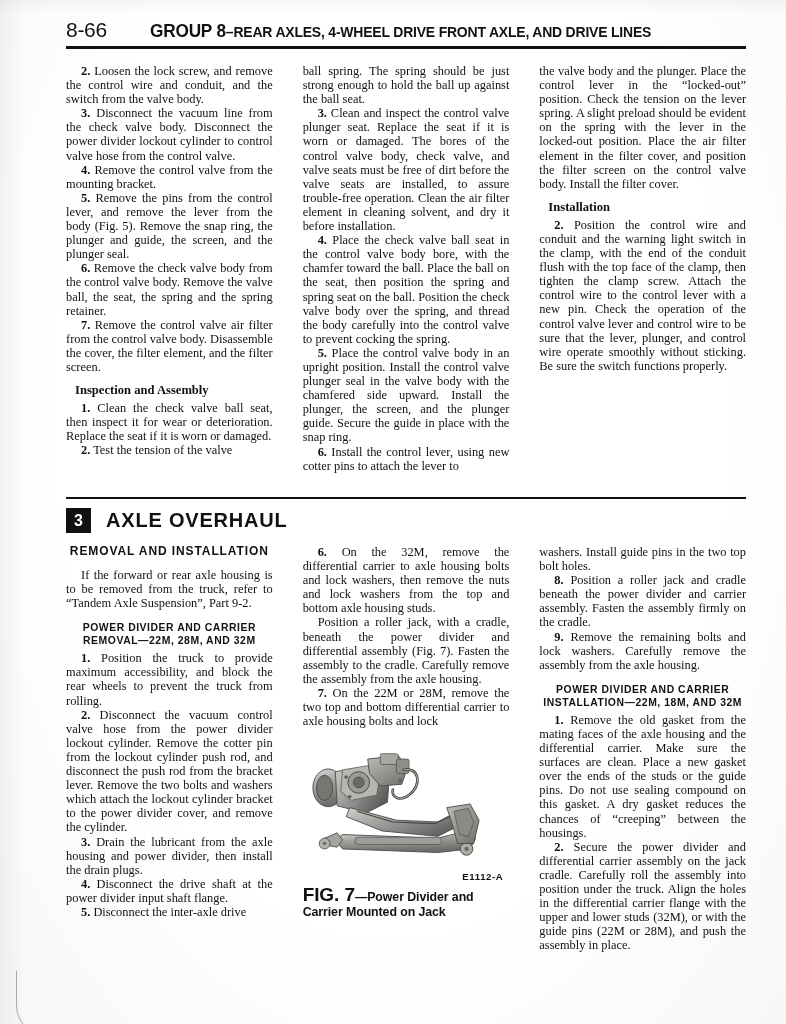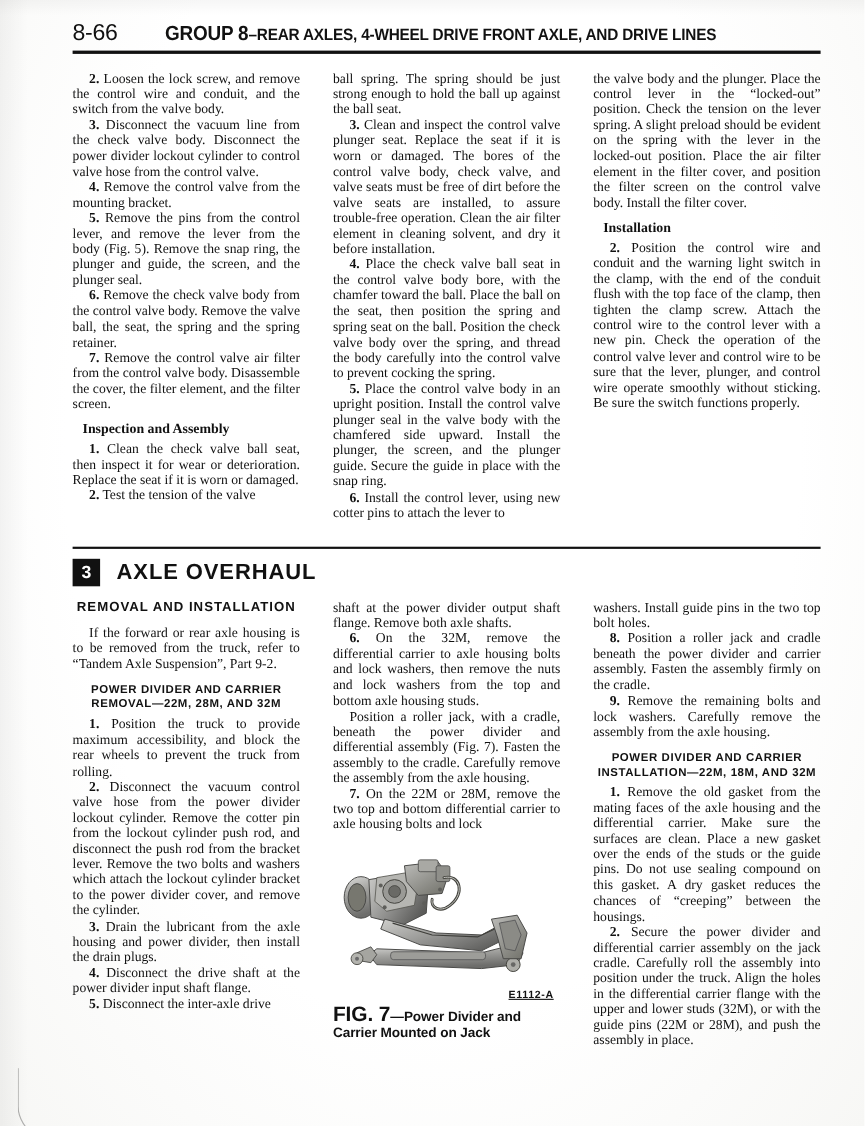--- a/index.html
+++ b/index.html
@@ -202,21 +202,20 @@
     display: block;
   }
   .fig-code {
     font-family: "Liberation Sans", "DejaVu Sans", sans-serif;
     font-size: 9.6px;
     font-weight: bold;
     letter-spacing: 0.6px;
     text-align: right;
     color: #111;
     margin: 1px 6px 5px 0;
-    text-decoration: underline;
   }
   .fig-caption {
     font-family: "Liberation Sans", "DejaVu Sans", sans-serif;
     font-size: 12.4px;
     font-weight: bold;
     line-height: 15px;
     color: #111;
     letter-spacing: -0.1px;
   }
   .fig-caption .figno { font-size: 19px; }
@@ -284,21 +283,20 @@
         <span>REMOVAL—22M, 28M, AND 32M</span>
       </h5>
       <p class="ind"><span class="num">1.</span> Position the truck to provide maximum accessibility, and block the rear wheels to prevent the truck from rolling.</p>
       <p class="ind"><span class="num">2.</span> Disconnect the vacuum control valve hose from the power divider lockout cylinder. Remove the cotter pin from the lockout cylinder push rod, and disconnect the push rod from the bracket lever. Remove the two bolts and washers which attach the lockout cylinder bracket to the power divider cover, and remove the cylinder.</p>
       <p class="ind"><span class="num">3.</span> Drain the lubricant from the axle housing and power divider, then install the drain plugs.</p>
       <p class="ind"><span class="num">4.</span> Disconnect the drive shaft at the power divider input shaft flange.</p>
       <p class="ind"><span class="num">5.</span> Disconnect the inter-axle drive</p>
     </div>
 
     <div class="col">
-      <p class="noind">shaft at the power divider output shaft flange. Remove both axle shafts.</p>
       <p class="ind"><span class="num">6.</span> On the 32M, remove the differential carrier to axle housing bolts and lock washers, then remove the nuts and lock washers from the top and bottom axle housing studs.</p>
       <p class="ind">Position a roller jack, with a cradle, beneath the power divider and differential assembly (Fig. 7). Fasten the assembly to the cradle. Carefully remove the assembly from the axle housing.</p>
       <p class="ind"><span class="num">7.</span> On the 22M or 28M, remove the two top and bottom differential carrier to axle housing bolts and lock</p>
 
       <div class="figure-block">
         <svg class="fig-img" viewBox="0 0 230 132" preserveAspectRatio="xMidYMid meet">
           <defs>
             <linearGradient id="mg" x1="0" y1="0" x2="0.3" y2="1">
               <stop offset="0%" stop-color="#dcdcda"></stop>
               <stop offset="45%" stop-color="#a3a3a0"></stop>

